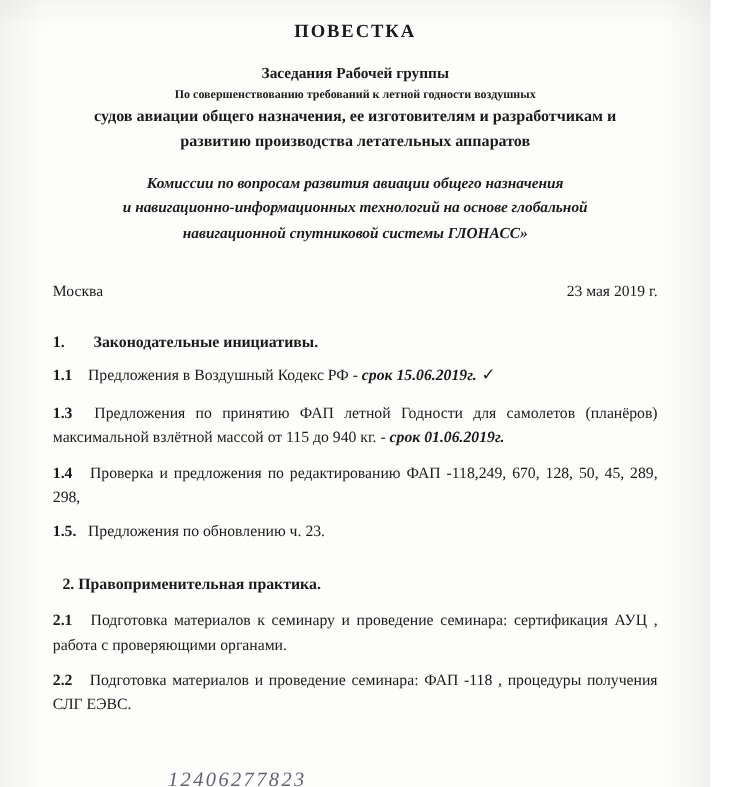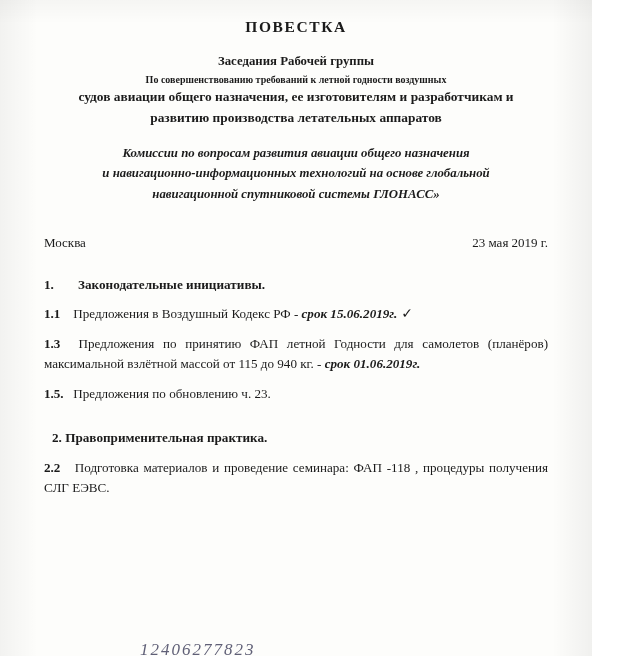--- a/index.html
+++ b/index.html
@@ -146,30 +146,38 @@
       <span class="num">1.1</span>
       <span>Предложения в Воздушный Кодекс РФ - </span><span class="ital">срок 15.06.2019г.</span><span class="check">✓</span>
     </div>
 
 
     <div class="item">
       <span class="num">1.3</span>
       <span>Предложения по принятию ФАП летной Годности для самолетов (планёров) максимальной взлётной массой от 115 до 940 кг. - </span><span class="ital">срок 01.06.2019г.</span>
     </div>
 
+    <div class="item">
+      <span class="num">1.4</span>
+      <span>Проверка и предложения по редактированию ФАП -118,249, 670, 128, 50, 45, 289, 298,</span>
+    </div>
 
     <div class="item">
       <span class="num">1.5.</span>
       <span>Предложения по обновлению ч. 23.</span>
     </div>
   </div>
 
   <div class="section">
     <div class="sec-head-2">2. Правоприменительная практика.</div>
 
+    <div class="item">
+      <span class="num">2.1</span>
+      <span>Подготовка материалов к семинару и проведение семинара: сертификация АУЦ , работа с проверяющими органами.</span>
+    </div>
 
     <div class="item">
       <span class="num">2.2</span>
       <span>Подготовка материалов и проведение семинара: ФАП -118 , процедуры получения СЛГ ЕЭВС.</span>
     </div>
   </div>
 
   <div class="bottom-scribble">12406277823</div>
 
 </div>

